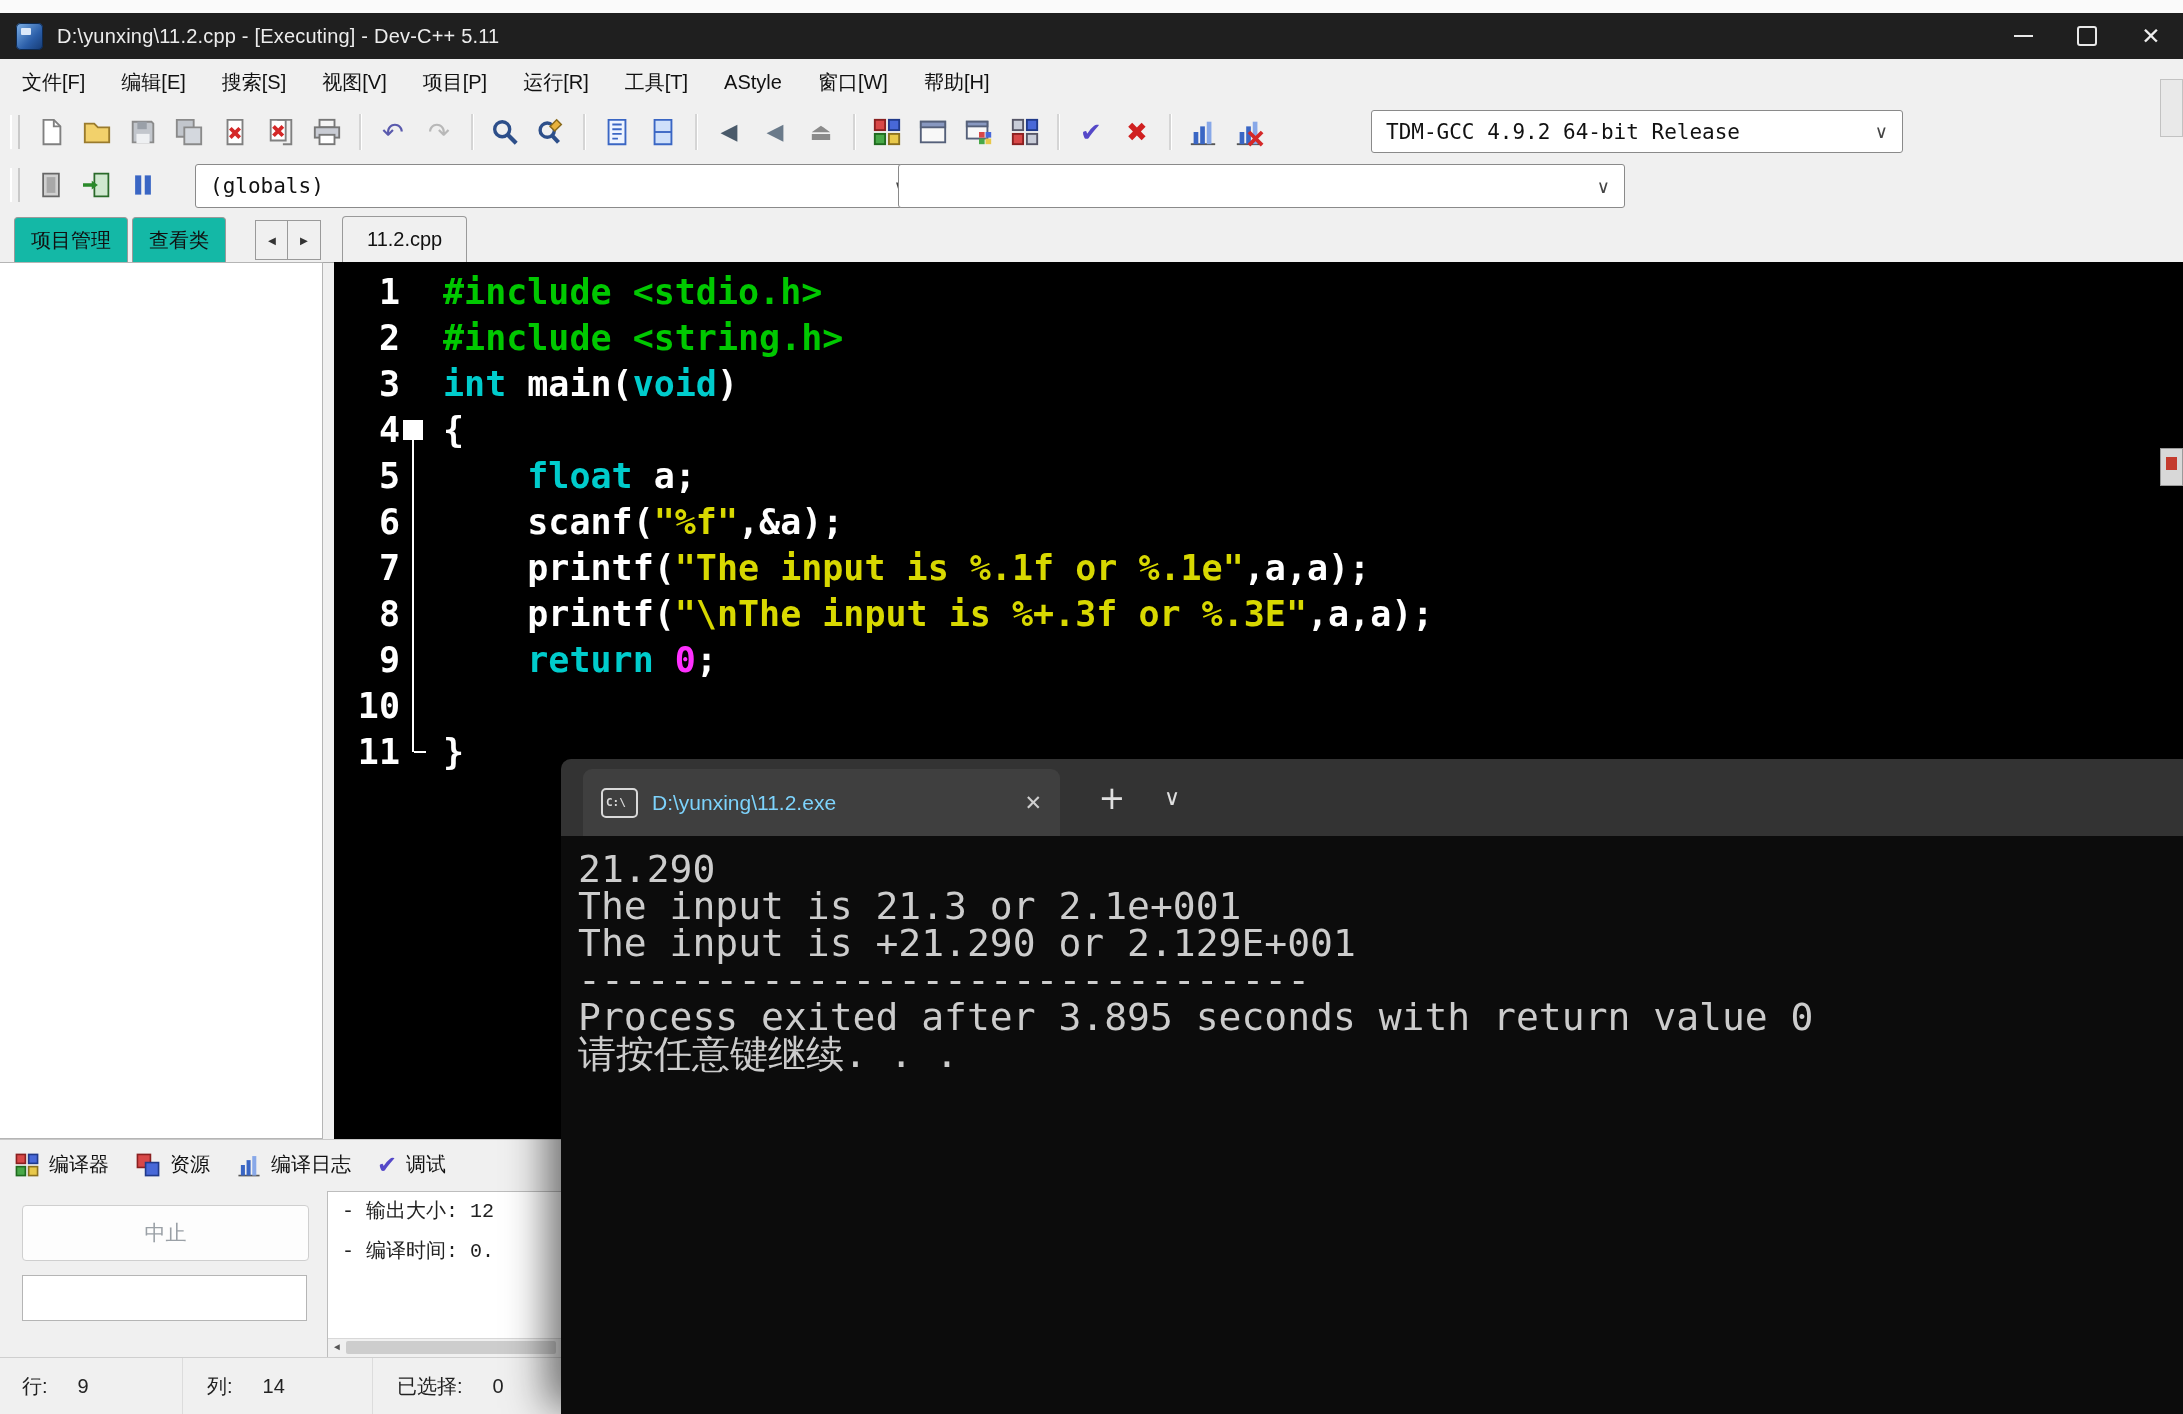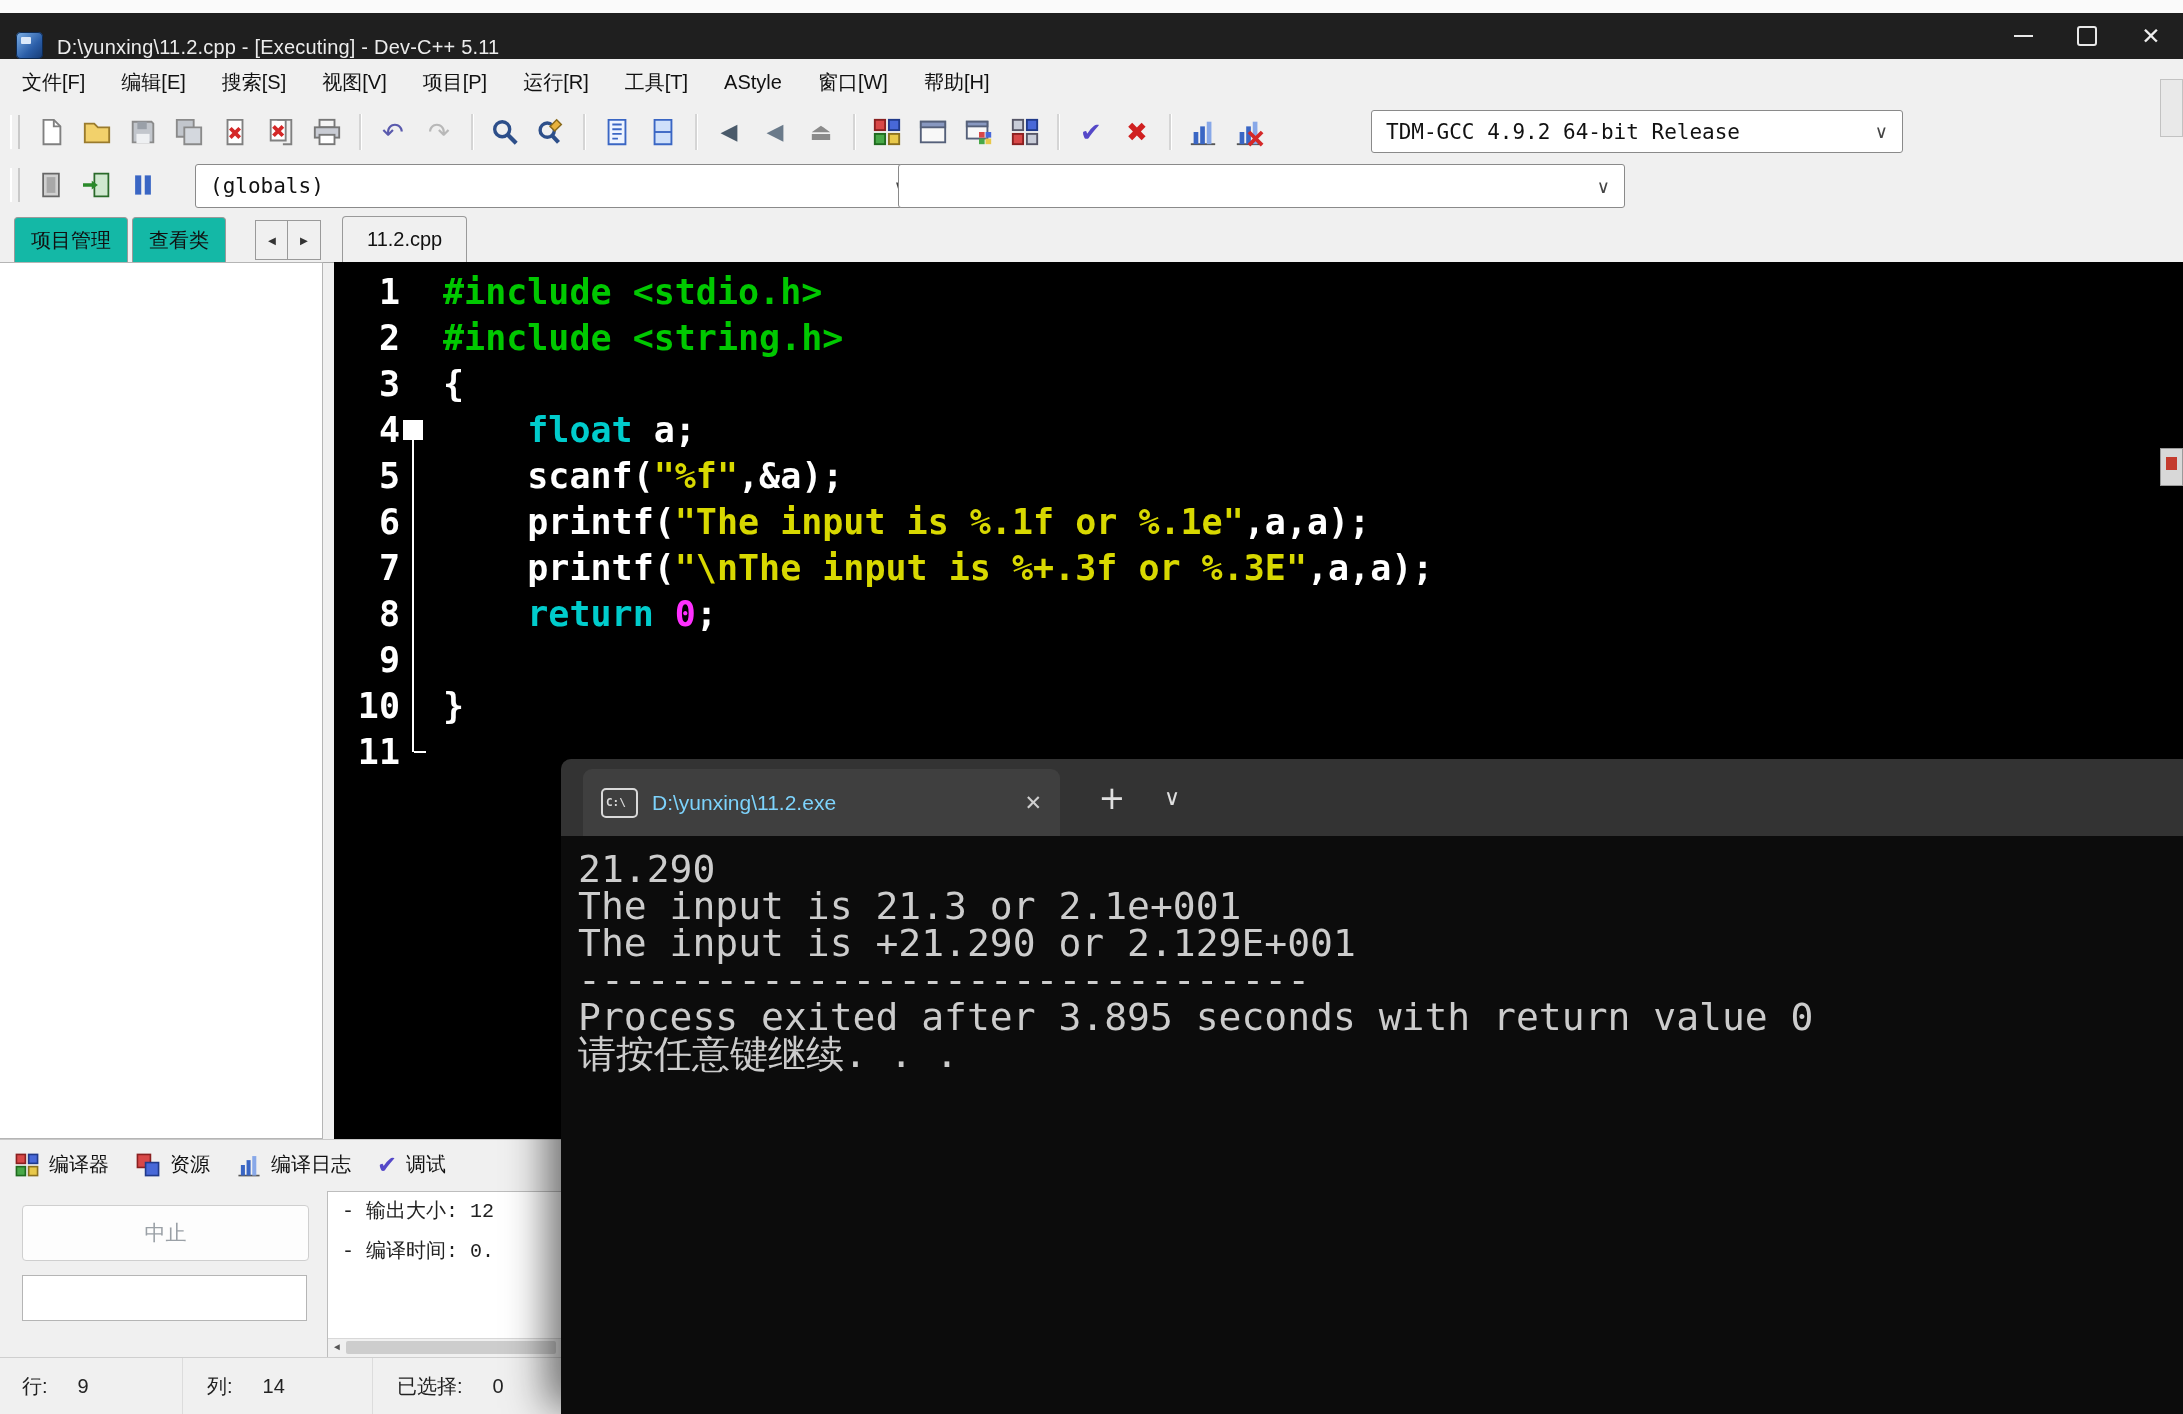--- a/index.html
+++ b/index.html
@@ -4,21 +4,21 @@
 <style>
   html,body{margin:0;padding:0;background:#888;}
   #app{position:relative;width:2183px;height:1414px;background:#f0f0f0;overflow:hidden;
        font-family:"Liberation Sans","DejaVu Sans",sans-serif;color:#111;}
   .abs{position:absolute;}
 
   
   #top-sliver{left:0;top:0;width:2183px;height:13px;background:#fafafa;border-bottom:1px solid #d9d9d9;}
 
   
-  #titlebar{left:0;top:13px;width:2183px;height:46px;background:#1f1f1f;display:flex;align-items:flex-end;}
+  #titlebar{left:0;top:13px;width:2183px;height:46px;background:#1f1f1f;display:flex;align-items:center;}
   #app-icon{width:27px;height:27px;margin:0 14px 0 16px;border-radius:5px;
             background:linear-gradient(135deg,#7fb2e8 0%,#2b5ea8 60%,#153a73 100%);
             box-shadow:inset 0 0 0 1px #0d2a52;position:relative;}
   #app-icon::after{content:"";position:absolute;left:5px;top:5px;width:10px;height:7px;background:#dce9fa;border-radius:1px;}
   #title-text{color:#ececec;font-size:20px;letter-spacing:.2px;}
   #win-btns{margin-left:auto;display:flex;height:46px;}
   .win-btn{width:64px;height:46px;display:flex;align-items:center;justify-content:center;color:#fff;}
   .min-bar{width:19px;height:2px;background:#e8e8e8;}
   .max-box{width:16px;height:16px;border:2px solid #e8e8e8;border-radius:3px;}
   .close-glyph{font-size:23px;color:#eee;font-family:"DejaVu Sans",sans-serif;}
@@ -361,20 +361,21 @@
       <div class="gn">9</div>
       <div class="gn">10</div>
       <div class="gn">11</div>
     </div>
     <div id="fold-box"></div>
     <div id="fold-line"></div>
     <div id="fold-tick"></div>
     <div id="code">
       <div class="cl"><span class="pp">#include &lt;stdio.h&gt;</span></div>
       <div class="cl"><span class="pp">#include &lt;string.h&gt;</span></div>
+      <div class="cl"><span class="kw">int</span><span class="pl"> main(</span><span class="kw">void</span><span class="pl">)</span></div>
       <div class="cl"><span class="pl">{</span></div>
       <div class="cl"><span class="pl">    </span><span class="kw">float</span><span class="pl"> a;</span></div>
       <div class="cl"><span class="pl">    scanf(</span><span class="str">"%f"</span><span class="pl">,&amp;a);</span></div>
       <div class="cl"><span class="pl">    printf(</span><span class="str">"The input is %.1f or %.1e"</span><span class="pl">,a,a);</span></div>
       <div class="cl"><span class="pl">    printf(</span><span class="str">"\nThe input is %+.3f or %.3E"</span><span class="pl">,a,a);</span></div>
       <div class="cl"><span class="pl">    </span><span class="kw">return</span><span class="pl"> </span><span class="num">0</span><span class="pl">;</span></div>
       <div class="cl"></div>
       <div class="cl"><span class="pl">}</span></div>
     </div>
   </div>

